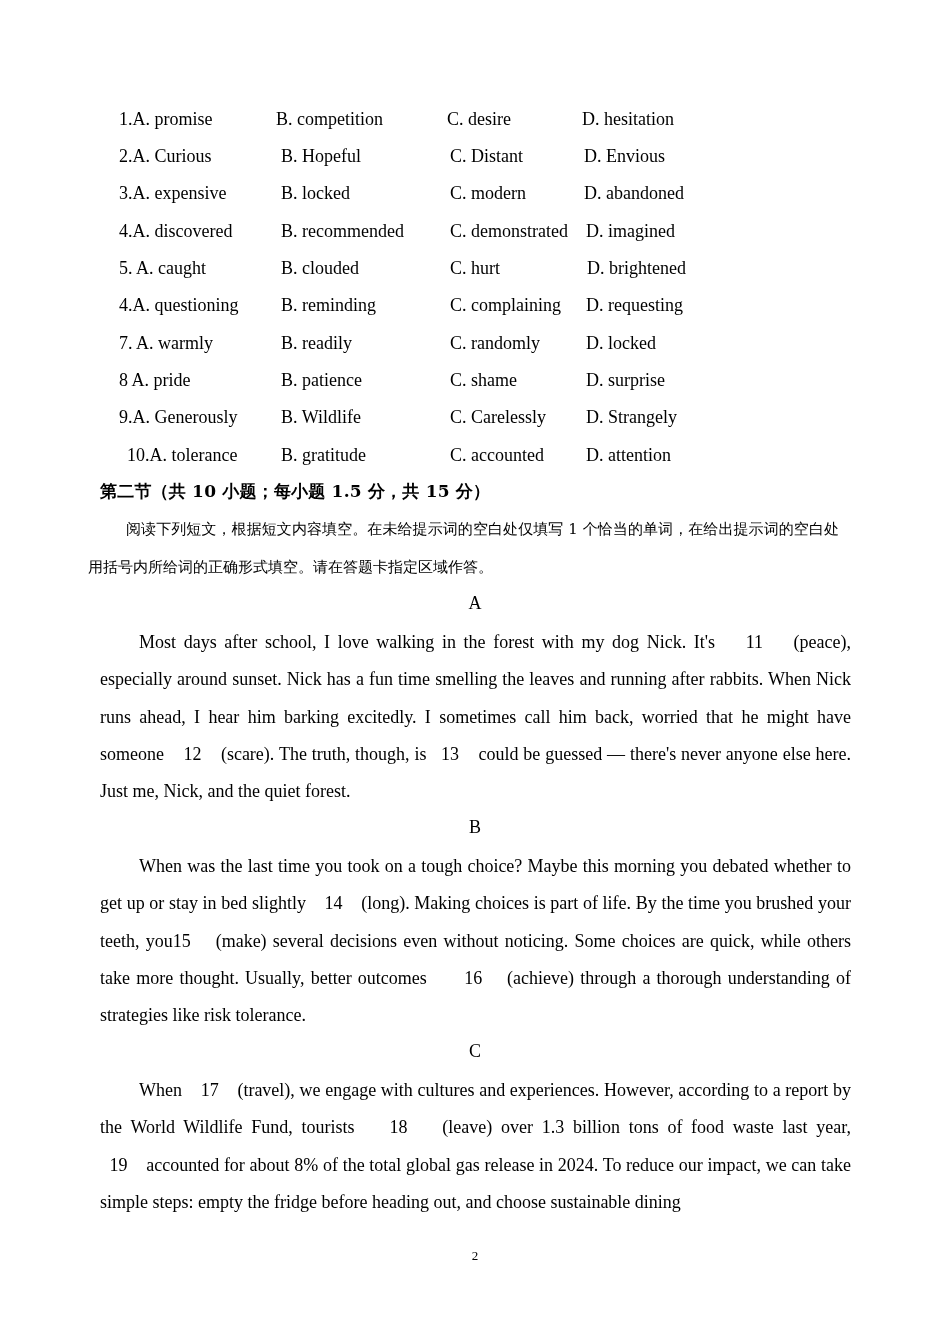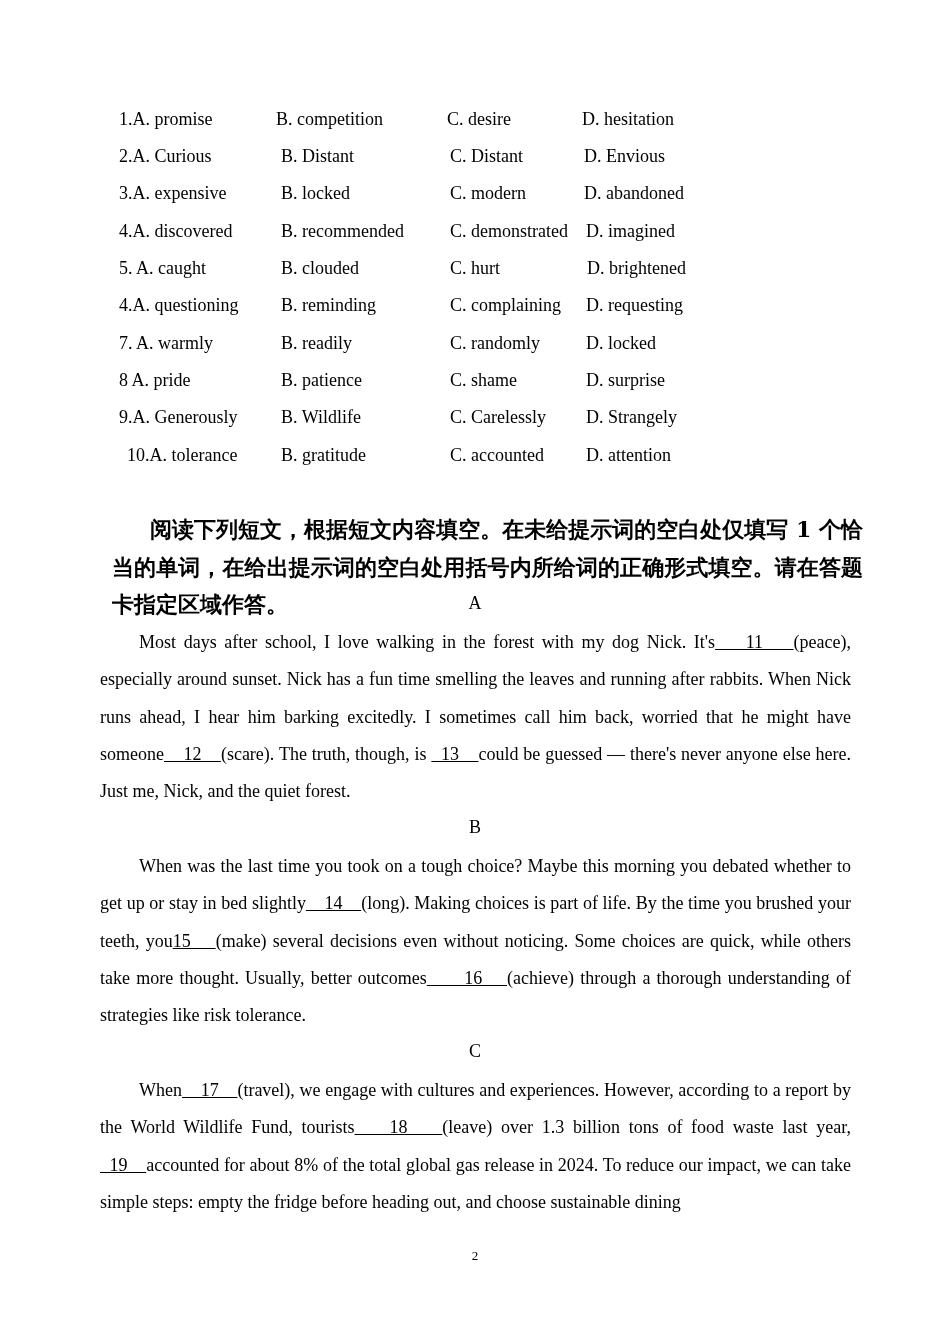--- a/index.html
+++ b/index.html
@@ -10,46 +10,46 @@
       font-size: 18px;
     }
     .page { position: absolute; left: 0; top: 0; width: 950px; height: 1344px; }
     .opt-row { position: absolute; left: 0; height: 24px; line-height: 24px; white-space: nowrap; }
     .opt { position: absolute; top: 0; }
     .heading {
       position: absolute; left: 100px; top: 480px; font-weight: bold; font-size: 17px;
       font-family: "DejaVu Serif", "Liberation Serif", serif; letter-spacing: 0.2px;
     }
     .instr {
-      position: absolute; left: 112px; width: 751px; font-size: 22px; line-height: 37.5px;
+      position: absolute; left: 88px; width: 751px; font-size: 15px; line-height: 37.5px;
       font-family: "DejaVu Serif", "Liberation Serif", serif;
-      text-indent: 38px; text-align: justify; top: 511px; font-weight: bold;
+      text-indent: 38px; text-align: justify; top: 511px;
     }
     .sec-label { position: absolute; left: 0; width: 950px; text-align: center; font-size: 18px; }
     .para {
       position: absolute; left: 100px; width: 751px; line-height: 37.3px;
       text-align: justify; text-indent: 39px; font-size: 18px;
     }
-    .blank { text-decoration: underline; white-space: pre; }
+    .blank { white-space: pre; }
     .page-num { position: absolute; top: 1248px; left: 0; width: 950px; text-align: center; font-size: 13px; }
   </style>
 </head>
 <body>
 
 <div class="page">
 
   <div class="opt-row" style="top:107px">
     <span class="opt" style="left:119px">1.A. promise</span>
     <span class="opt" style="left:276px">B. competition</span>
     <span class="opt" style="left:447px">C. desire</span>
     <span class="opt" style="left:582px">D. hesitation</span>
   </div>
   <div class="opt-row" style="top:144px">
     <span class="opt" style="left:119px">2.A. Curious</span>
-    <span class="opt" style="left:281px">B. Distant</span>
+    <span class="opt" style="left:281px">B. Hopeful</span>
     <span class="opt" style="left:450px">C. Distant</span>
     <span class="opt" style="left:584px">D. Envious</span>
   </div>
   <div class="opt-row" style="top:181px">
     <span class="opt" style="left:119px">3.A. expensive</span>
     <span class="opt" style="left:281px">B. locked</span>
     <span class="opt" style="left:450px">C. modern</span>
     <span class="opt" style="left:584px">D. abandoned</span>
   </div>
   <div class="opt-row" style="top:219px">
@@ -88,20 +88,21 @@
     <span class="opt" style="left:450px">C. Carelessly</span>
     <span class="opt" style="left:586px">D. Strangely</span>
   </div>
   <div class="opt-row" style="top:443px">
     <span class="opt" style="left:127px">10.A. tolerance</span>
     <span class="opt" style="left:281px">B. gratitude</span>
     <span class="opt" style="left:450px">C. accounted</span>
     <span class="opt" style="left:586px">D. attention</span>
   </div>
 
+  <div class="heading">第二节（共 10 小题；每小题 1.5 分，共 15 分）</div>
   <div class="instr">阅读下列短文，根据短文内容填空。在未给提示词的空白处仅填写 1 个恰当的单词，在给出提示词的空白处用括号内所给词的正确形式填空。请在答题卡指定区域作答。</div>
 
   <div class="sec-label" style="top:593px">A</div>
   <div class="para" style="top:624px"><span>Most days after school, I love walking in the forest with my dog Nick. It's</span><span class="blank">    11    </span><span>(peace), especially around sunset. Nick has a fun time smelling the leaves and running after rabbits. When Nick runs ahead, I hear him barking excitedly. I sometimes call him back, worried that he might have someone</span><span class="blank">    12    </span><span>(scare). The truth, though, is </span><span class="blank">  13    </span><span>could be guessed — there's never anyone else here. Just me, Nick, and the quiet forest.</span></div>
 
   <div class="sec-label" style="top:817px">B</div>
   <div class="para" style="top:848px"><span>When was the last time you took on a tough choice? Maybe this morning you debated whether to get up or stay in bed slightly</span><span class="blank">    14    </span><span>(long). Making choices is part of life. By the time you brushed your teeth, you</span><span class="blank">15    </span><span>(make) several decisions even without noticing. Some choices are quick, while others take more thought. Usually, better outcomes</span><span class="blank">      16    </span><span>(achieve) through a thorough understanding of strategies like risk tolerance.</span></div>
 
   <div class="sec-label" style="top:1041px">C</div>
   <div class="para" style="top:1072px"><span>When</span><span class="blank">    17    </span><span>(travel), we engage with cultures and experiences. However, according to a report by the World Wildlife Fund, tourists</span><span class="blank">    18    </span><span>(leave) over 1.3 billion tons of food waste last year, </span><span class="blank">  19    </span><span>accounted for about 8% of the total global gas release in 2024. To reduce our impact, we can take simple steps: empty the fridge before heading out, and choose sustainable dining</span></div>

